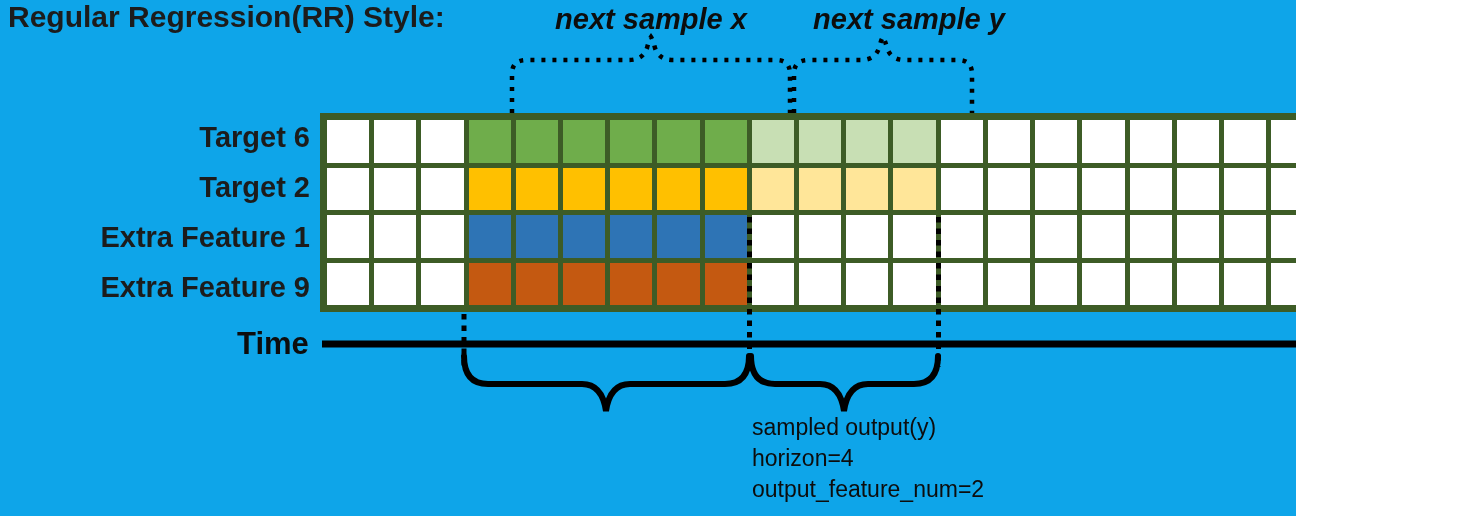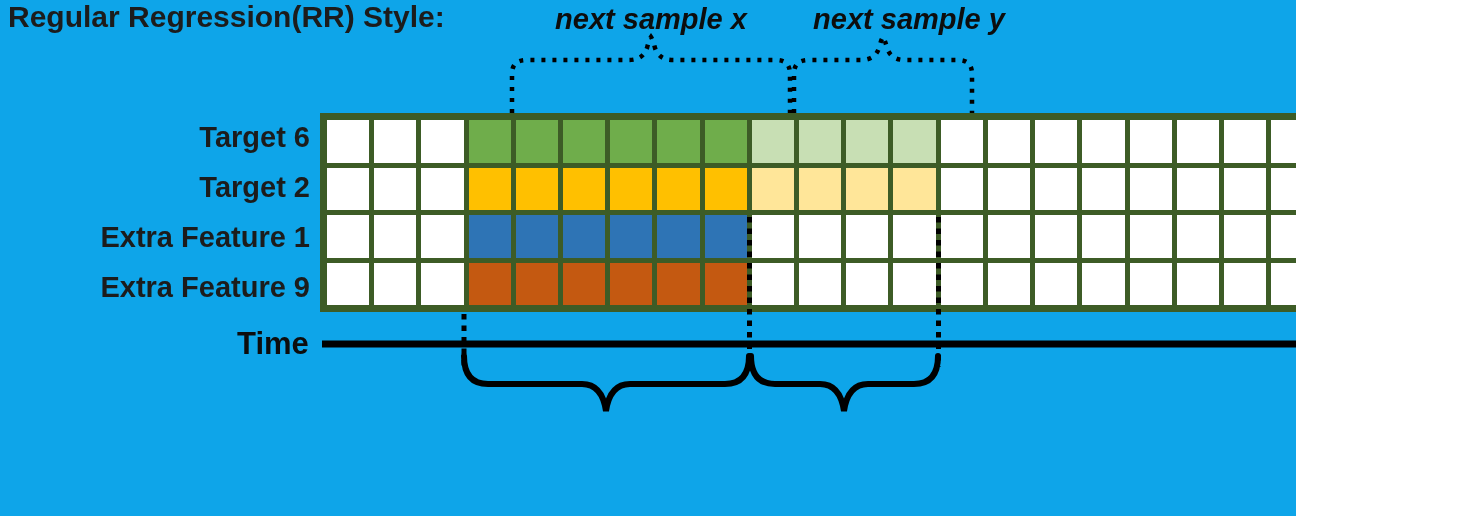--- a/index.html
+++ b/index.html
@@ -150,13 +150,18 @@
              Q 885,40 887,48 Q 891,60 905,60 L 958,60 Q 972,60 972,74 L 972,113" fill="none" stroke="#000" stroke-width="4.5" stroke-dasharray="4 7"></path>
 
     <path d="M 464,356 Q 464,384 488,384 L 582,384 Q 602,384 606,411 Q 610,384 630,384
              L 725,384 Q 749,384 749,356" fill="none" stroke="#000" stroke-width="6" stroke-linecap="round"></path>
     <path d="M 751,356 Q 751,384 775,384 L 820,384 Q 840,384 844,411 Q 848,384 868,384
              L 914,384 Q 938,384 938,356" fill="none" stroke="#000" stroke-width="6" stroke-linecap="round"></path>
   </svg>
 
   <div class="time-label">Time</div>
 
+  <div class="caption" style="left:752px;top:412px">
+    <div>sampled output(y)</div>
+    <div>horizon=4</div>
+    <div>output_feature_num=2</div>
+  </div>
 </div>
 
 </body></html>

